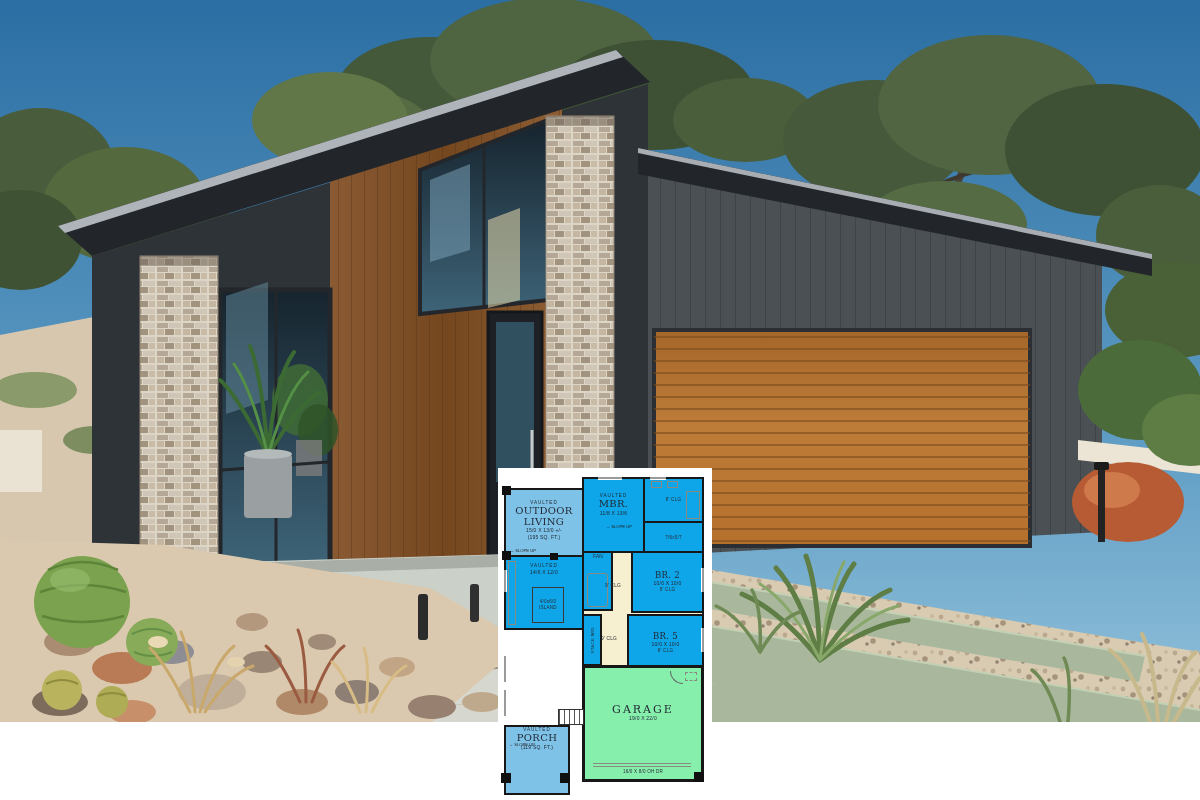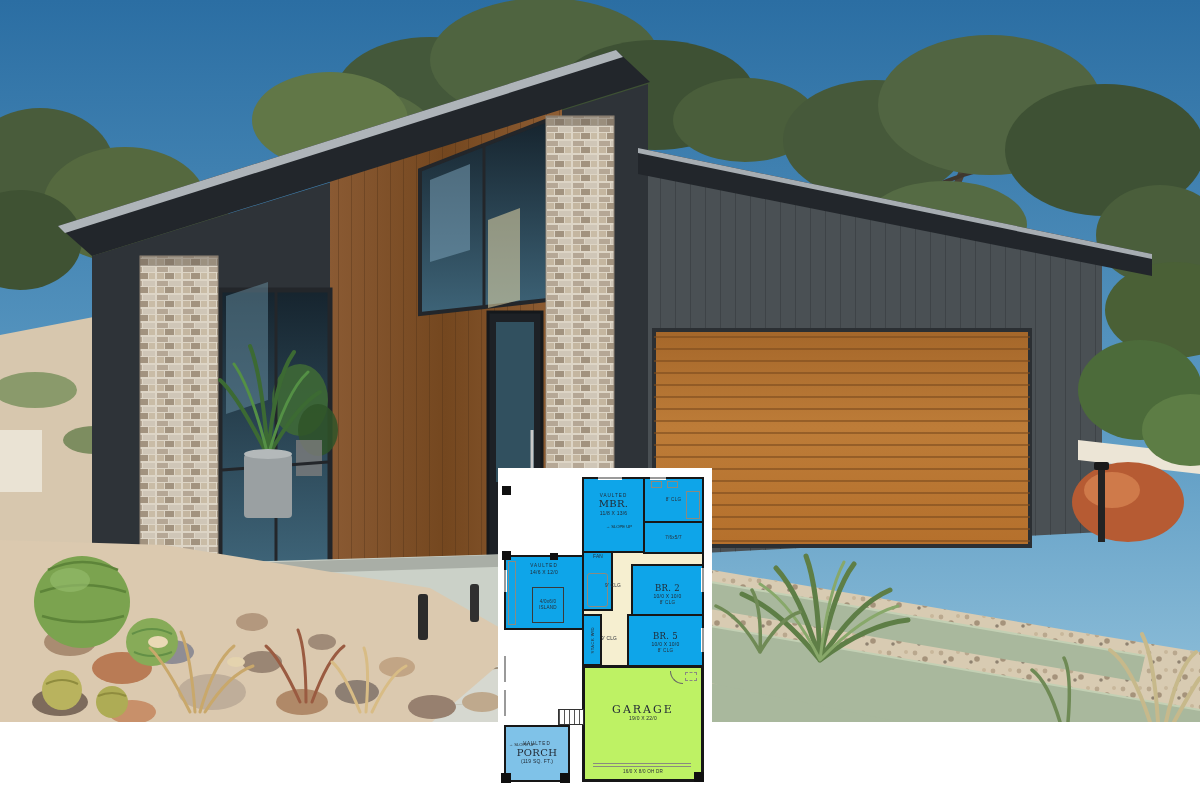--- a/index.html
+++ b/index.html
@@ -8,21 +8,21 @@
   .photo{position:absolute;left:0;top:0;width:1200px;height:722px;}
   svg{display:block}
 
   
   .fp{position:absolute;left:498px;top:468px;width:214px;height:327px;background:#ffffff;}
   .fp *{box-sizing:border-box;}
   .fp .base{position:absolute;background:#f6efd0;}
   .room{position:absolute;border:2px solid #171717;background:#0ea5e9;display:flex;
         flex-direction:column;align-items:center;color:#222a35;text-align:center;}
   .room.blue{background:#7fc2e8;}
-  .room.white{background:#bef264;text-align:center;}
+  .room.white{background:#86efac;text-align:center;}
   .rname{font-family:"DejaVu Serif",serif;font-size:10px;line-height:1.02;letter-spacing:.3px;}
   .rname.sm{font-size:8.5px;}
   .tag{font-size:4.6px;letter-spacing:1px;line-height:1.4;}
   .dims{font-size:5px;line-height:1.5;letter-spacing:.2px;}
   .tiny{font-size:4.6px;line-height:1.3;letter-spacing:.2px;color:#2a2f38;}
   .lbl{position:absolute;font-size:4.8px;color:#2a2f38;letter-spacing:.2px;text-align:center;}
   .slope{position:absolute;font-size:4.2px;color:#222;display:flex;align-items:center;gap:1px;line-height:1;}
   .post{position:absolute;background:#101010;}
   .wall{position:absolute;background:#171717;}
   .win{position:absolute;}
@@ -276,20 +276,30 @@
       <rect x="418" y="594" width="10" height="46" rx="3" fill="#2b2b2b"></rect>
       <rect x="470" y="584" width="9" height="38" rx="3" fill="#303030"></rect>
       <rect x="640" y="556" width="8" height="34" rx="3" fill="#2b2b2b"></rect>
     </g>
   </svg>
 
   <div class="fp">
     <div class="base" style="left:84px;top:9px;width:122px;height:206px;"></div>
     <div class="wall" style="left:204px;top:9px;width:2px;height:200px;"></div>
 
+    <div class="room blue" style="left:6px;top:20px;width:80px;height:70px;padding-top:10px;">
+      <span class="tag">VAULTED</span>
+      <span class="rname" style="width:68px;">OUTDOOR LIVING</span>
+      <span class="dims">15/0 X 13/0 +/-</span>
+      <span class="dims">(195 SQ. FT.)</span>
+      <span class="slope" style="left:4px;bottom:3px;">
+        <span>→</span>
+        <span>SLOPE UP</span>
+      </span>
+    </div>
 
     <div class="room" style="left:84px;top:9px;width:63px;height:76px;padding-top:14px;">
       <span class="tag">VAULTED</span>
       <span class="rname">MBR.</span>
       <span class="dims">11/8 X 13/6</span>
       <span class="slope" style="left:22px;bottom:22px;">
         <span>→</span>
         <span>SLOPE UP</span>
       </span>
     </div>
@@ -298,21 +308,21 @@
       <div class="fx" style="left:6px;top:2px;width:11px;height:7px;"></div>
       <div class="fx" style="left:22px;top:2px;width:11px;height:7px;"></div>
       <div class="fx" style="right:2px;top:12px;width:14px;height:28px;"></div>
       <span class="tiny">8' CLG</span>
     </div>
 
     <div class="room" style="left:145px;top:53px;width:61px;height:33px;justify-content:center;">
       <span class="tiny">7/6x5/7</span>
     </div>
 
-    <div class="room" style="left:133px;top:96px;width:73px;height:62px;justify-content:center;">
+    <div class="room" style="left:133px;top:83px;width:73px;height:62px;justify-content:center;">
       <span class="rname sm">BR. 2</span>
       <span class="dims">10/0 X 10/0</span>
       <span class="tiny">8' CLG</span>
     </div>
 
     <div class="room" style="left:84px;top:83px;width:31px;height:60px;">
       <div class="fx" style="left:3px;top:20px;width:21px;height:34px;border-radius:3px;"></div>
     </div>
     <div class="lbl" style="left:88px;top:86px;width:24px;">FAN</div>
 
@@ -341,21 +351,21 @@
 
     <div class="room white" style="left:84px;top:197px;width:122px;height:117px;border-width:3px;padding-top:36px;">
       <span class="rname" style="letter-spacing:2px;font-size:11px;">GARAGE</span>
       <span class="dims">19/0 X 22/0</span>
       <div class="ohdoor" style="left:8px;bottom:12px;width:98px;height:4px;"></div>
       <span class="tiny" style="position:absolute;bottom:4px;left:10px;width:96px;">16/0 X 8/0 OH DR</span>
       <div class="fx" style="right:4px;top:4px;width:12px;height:9px;border-style:dashed;"></div>
       <div class="arc" style="right:18px;top:3px;width:13px;height:13px;"></div>
     </div>
 
-    <div class="room blue" style="left:6px;top:257px;width:66px;height:57px;justify-content:center;">
+    <div class="room blue" style="left:6px;top:257px;width:66px;height:70px;justify-content:flex-start;">
       <span class="tag">VAULTED</span>
       <span class="rname">PORCH</span>
       <span class="dims">(119 SQ. FT.)</span>
       <span class="slope" style="left:3px;top:16px;">
         <span>→</span>
         <span>SLOPE UP</span>
       </span>
     </div>
 
     <div class="steps" style="left:60px;top:241px;width:26px;height:16px;"></div>

